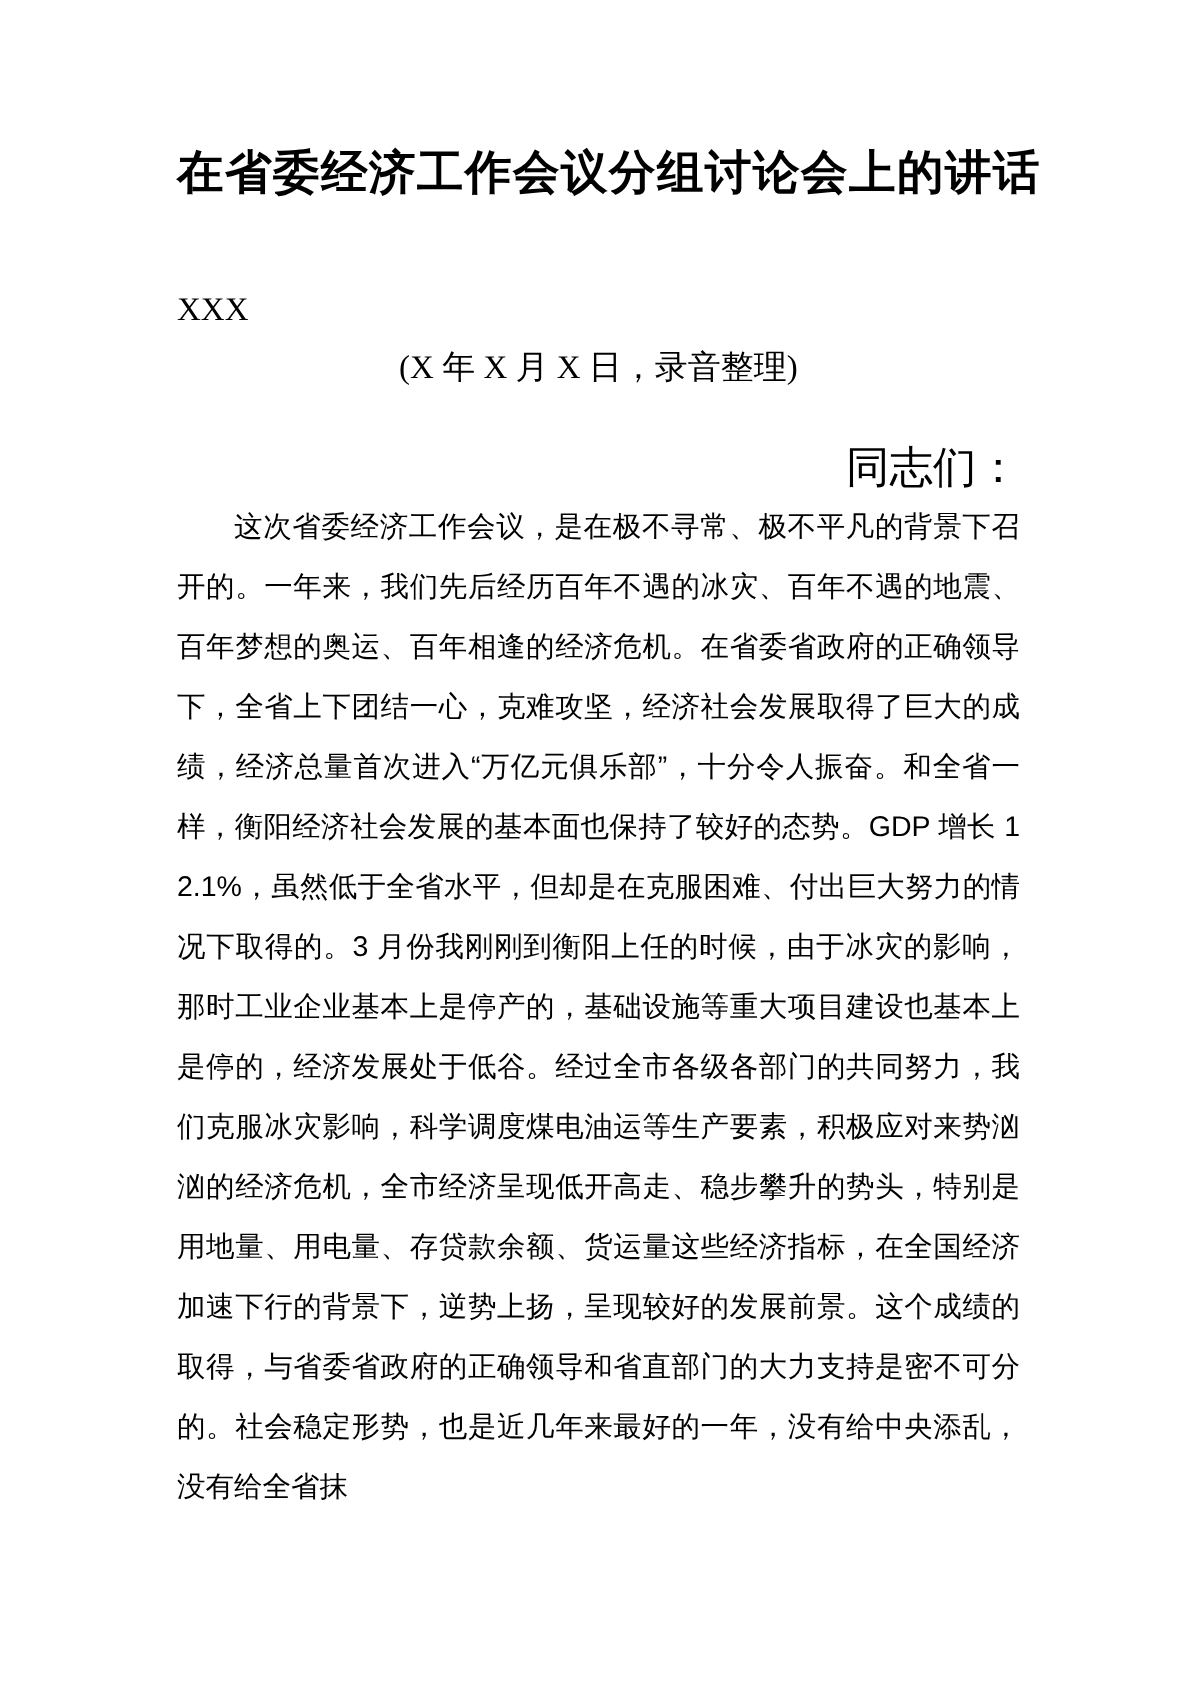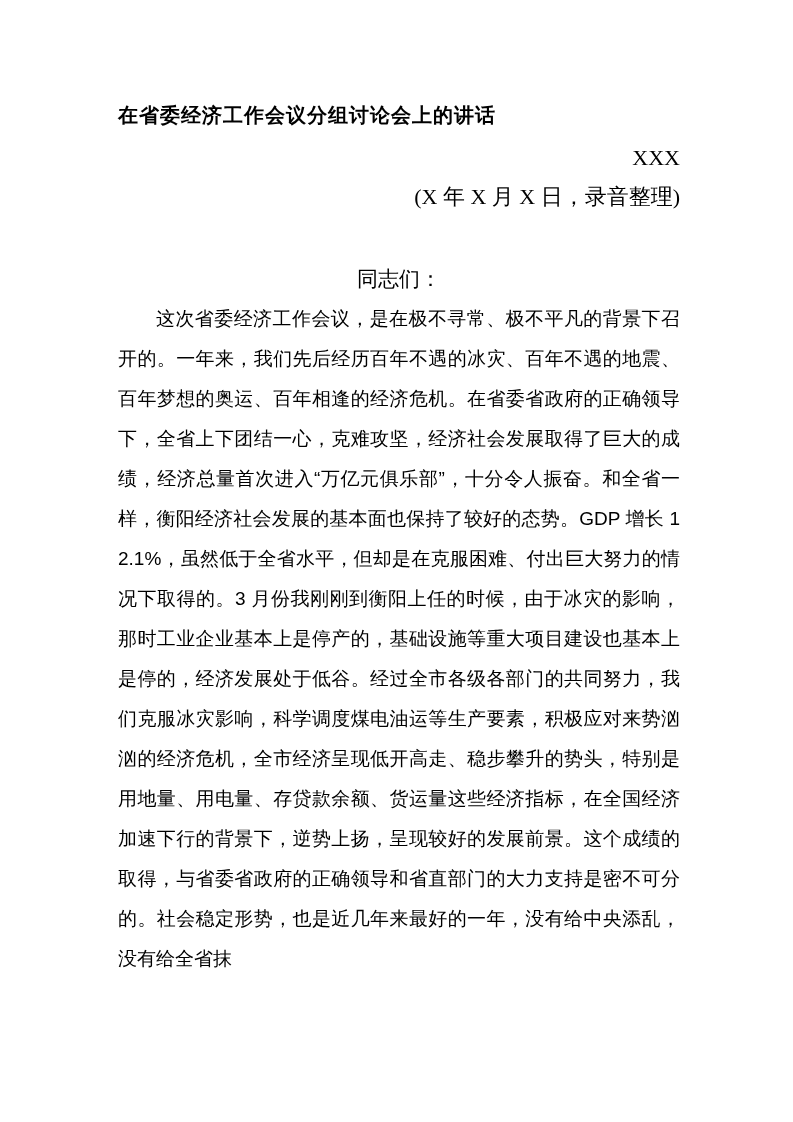--- a/index.html
+++ b/index.html
@@ -15,44 +15,45 @@
     background: #ffffff;
     box-sizing: border-box;
     padding: 92px 113px 0 118px;
     overflow: hidden;
     color: #000000;
   }
   .doc-title {
     margin: 0;
     font-family: "Liberation Serif", serif;
     font-weight: bold;
-    font-size: 20px;
+    font-size: 31px;
     line-height: 46px;
     text-align: left;
     letter-spacing: 1px;
     white-space: nowrap;
   }
   .doc-byline {
     font-family: "Liberation Serif", serif;
     font-size: 22px;
     line-height: 40px;
-    text-align: right;
+    text-align: left;
+    margin-top: 48px;
   }
   .doc-dateline {
     font-family: "Liberation Serif", serif;
     font-size: 22px;
     line-height: 38px;
-    text-align: right;
+    text-align: center;
   }
   .doc-salutation {
-    margin-top: 43px;
+    margin-top: 28px;
     font-family: "Liberation Sans", sans-serif;
-    font-size: 21px;
+    font-size: 29px;
     line-height: 40px;
-    text-align: center;
+    text-align: right;
   }
   .doc-paragraph {
     margin: 0;
     font-family: "Liberation Sans", sans-serif;
     font-size: 19px;
     line-height: 40px;
     text-align: justify;
     text-justify: inter-ideograph;
     text-indent: 2em;
     word-break: break-all;

